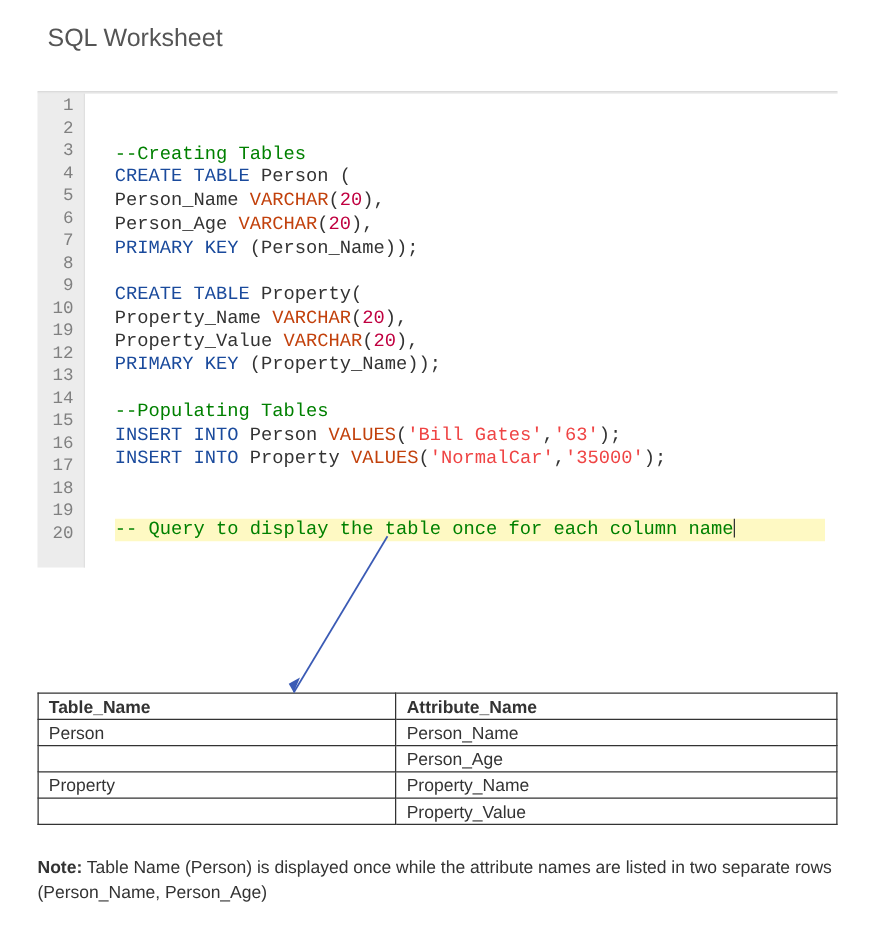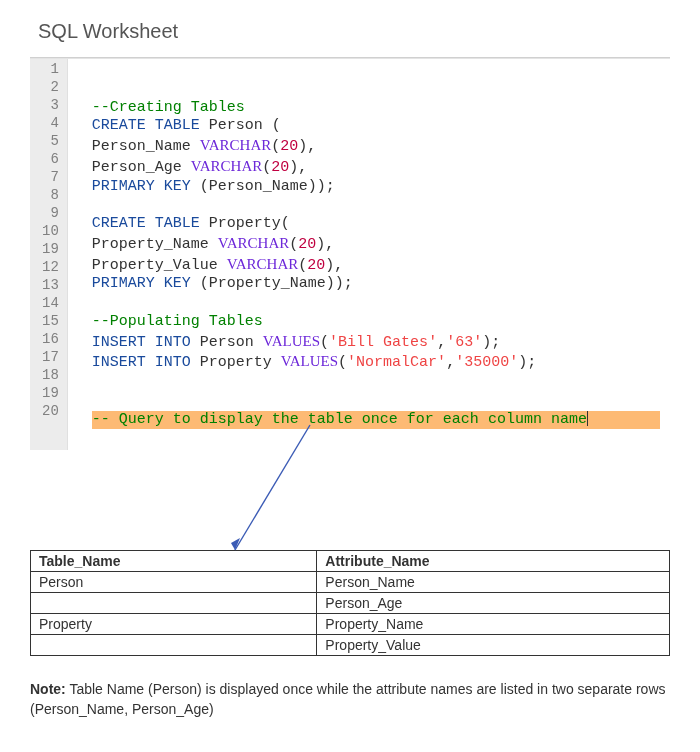--- a/index.html
+++ b/index.html
@@ -9,21 +9,21 @@
     width: 700px;
     background: #ffffff;
     color: #333;
   }
   .page {
     padding: 20px 30px 40px 30px;
   }
   .title {
     font-size: 20px;
     color: #555;
-    margin: 0 0 14px 8px;
+    margin: 0 0 30px 8px;
     font-weight: 400;
   }
   .divider {
     border: none;
     border-top: 1px solid #d0d0d0;
     margin: 0 0 0 0;
   }
   .editor {
     display: flex;
     font-family: Consolas, "Courier New", monospace;
@@ -41,25 +41,25 @@
     font-size: 14px;
   }
   .gutter div { min-height: 18px; }
   .code {
     padding: 2px 10px 2px 24px;
     flex: 1;
     white-space: pre;
     background: #ffffff;
   }
   .code .line { min-height: 18px; display: block; }
-  .code .line.hl { background: #fdba74; }
+  .code .line.hl { background: #fef9c3; }
   .c-green { color: #008000; }
   .c-blue  { color: #1a4a9c; }
   .c-red   { color: #c00040; }
-  .c-mag   { color: #6d28d9; font-family: Liberation Serif, serif; }
+  .c-mag   { color: #c2410c; }
   .c-plain { color: #333; }
   .c-str   { color: #ef4444; }
   .cursor {
     border-left: 1px solid #333;
     display: inline-block;
     height: 15px;
     vertical-align: middle;
   }
   .arrow-wrap {
     position: relative;

